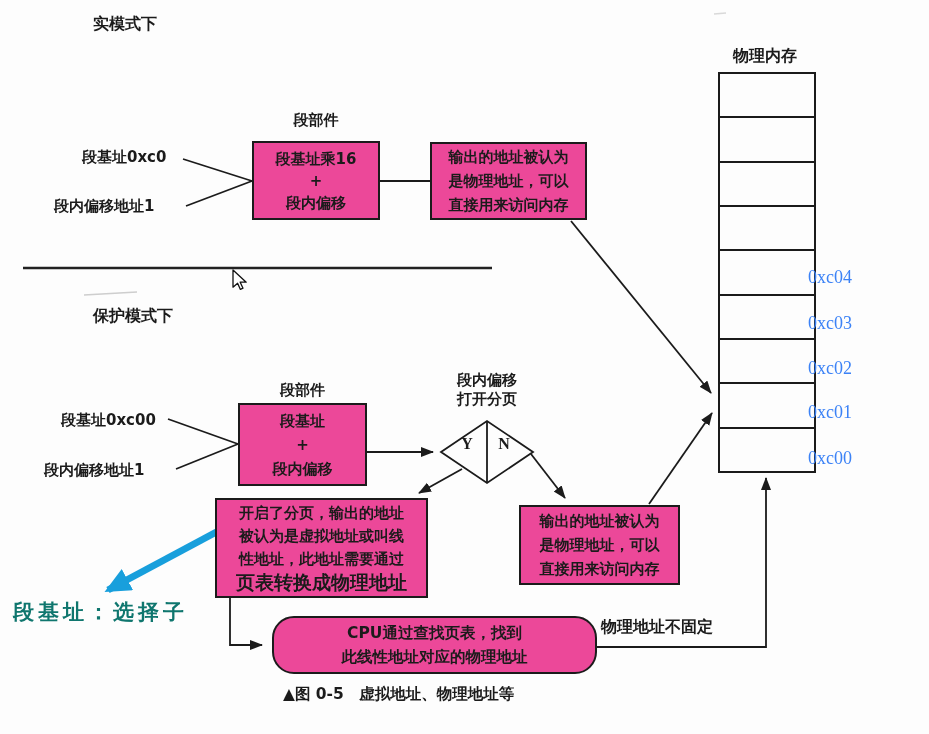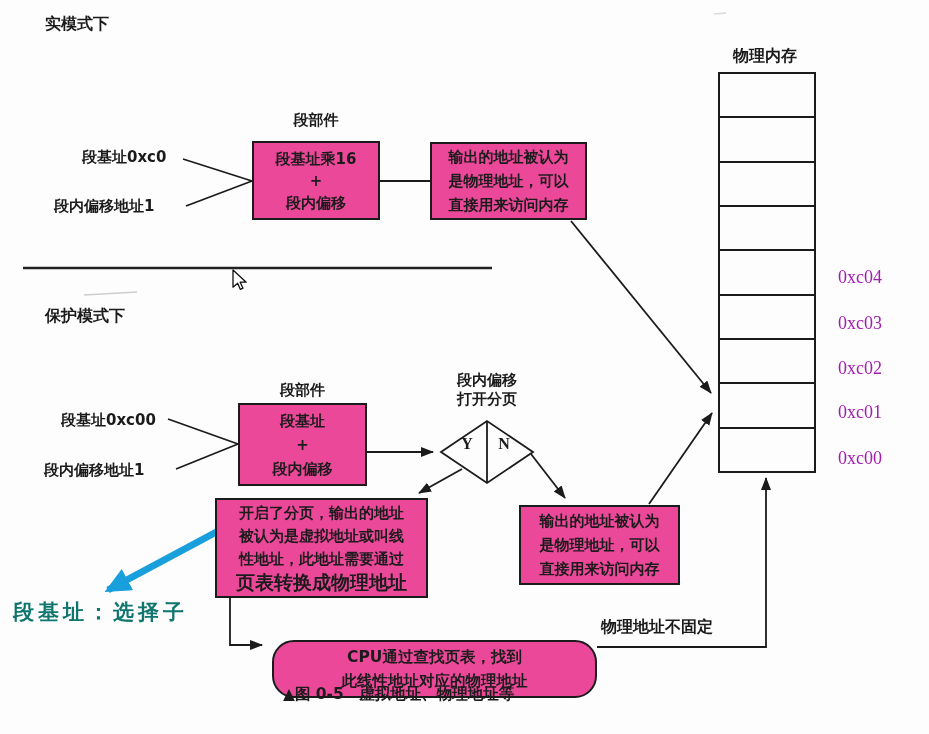--- a/index.html
+++ b/index.html
@@ -8,35 +8,35 @@
     font-family:"DejaVu Sans",sans-serif;color:#1b1b1b;
   }
   .svg-layer{position:absolute;left:0;top:0;width:929px;height:734px;z-index:1;}
   .txt{position:absolute;z-index:2;font-weight:700;white-space:nowrap;}
   .box{
     position:absolute;z-index:2;border:2px solid #1b1b1b;background:#ec4899;
     display:flex;flex-direction:column;align-items:center;justify-content:center;
     font-weight:700;text-align:center;
   }
   .box .line{display:block;white-space:nowrap;}
-  .section-title{font-size:16px;}
+  .section-title{font-size:16px;margin-left:48px;}
   .input-label{font-size:15px;}
   .unit-title{font-size:15px;text-align:center;z-index:2;position:absolute;font-weight:700;}
   .small-cn{font-size:15px;line-height:24px;}
   .mem-table{
     position:absolute;left:718px;top:72px;width:94px;height:397px;
     border:2px solid #1b1b1b;display:flex;flex-direction:column;z-index:2;background:#fdfdfd;
   }
   .mem-row{flex:1;border-bottom:2px solid #1b1b1b;}
   .mem-row:last-child{border-bottom:none;}
   .addr{
-    position:absolute;left:838px;z-index:2;font-family:"Liberation Serif","DejaVu Serif",serif;
-    font-size:18px;font-weight:400;color:#a21caf;
+    position:absolute;left:808px;z-index:2;font-family:"Liberation Serif","DejaVu Serif",serif;
+    font-size:18px;font-weight:400;color:#3b82f6;
   }
-  .rounded{border-radius:22px;margin-top:24px;}
+  .rounded{border-radius:22px;}
   .blue-note{color:#0f766e;font-size:21px;letter-spacing:4px;}
   .caption{font-size:15.5px;}
   .decision-label{font-size:15px;line-height:19px;text-align:center;}
   .yn{font-size:16px;font-family:"Liberation Serif","DejaVu Serif",serif;font-weight:700;}
 </style>
 </head>
 <body>
 
 <div class="stage">
 

